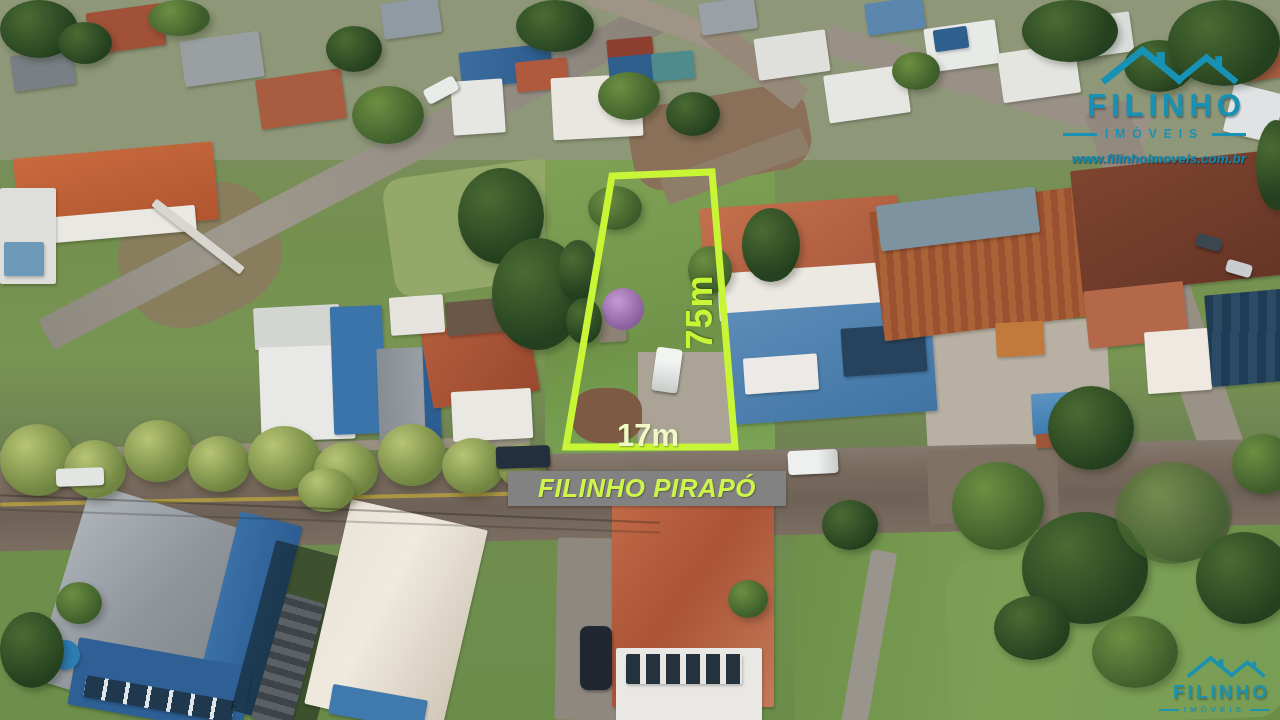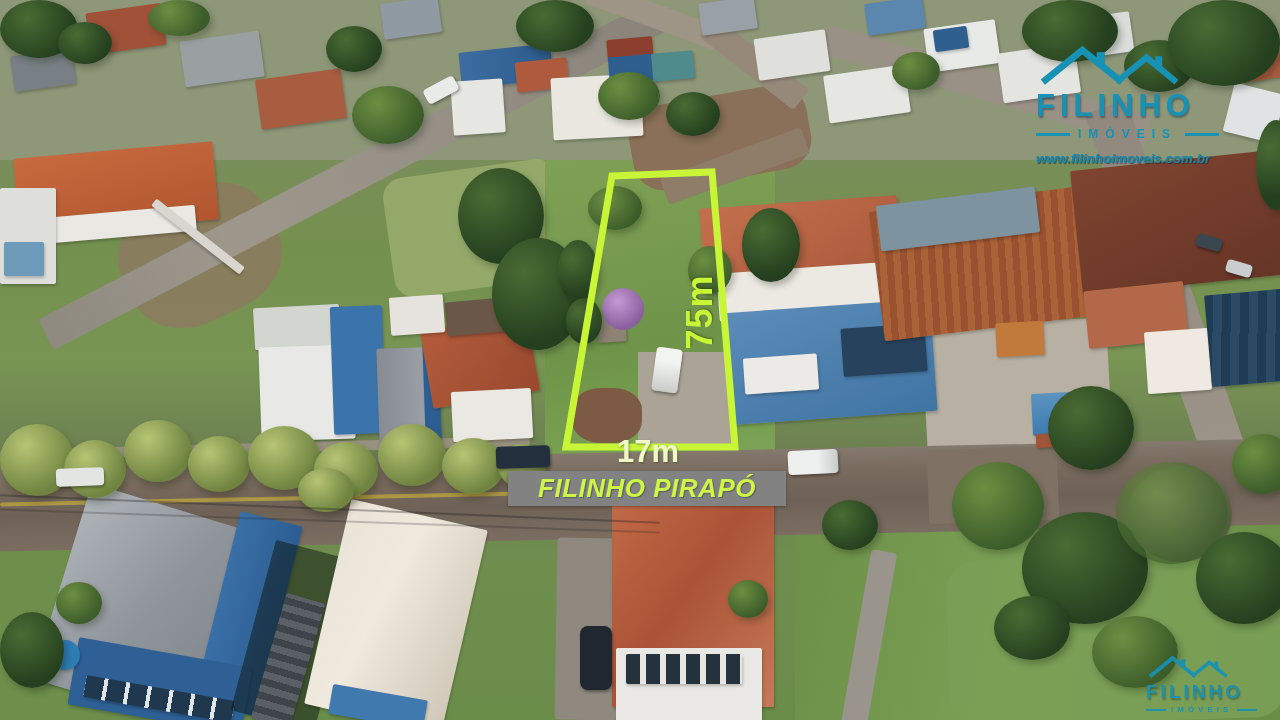--- a/index.html
+++ b/index.html
@@ -16,27 +16,27 @@
   .tp{background:radial-gradient(circle at 38% 32%,#c39ad2,#8a5f9e 70%);}
   .tb{background:radial-gradient(circle at 40% 35%,#8a8f74,#5c6548 72%);opacity:.92;}
   .car{border-radius:4px;box-shadow:1px 2px 3px rgba(0,0,0,.35);}
   .wire{position:absolute;background:rgba(25,25,25,.32);}
   
   .lot-svg{position:absolute;left:540px;top:148px;}
   .lot-label{position:absolute;display:flex;align-items:center;justify-content:center;
              font-weight:bold;color:#c8f536;}
   .lot-label.depth{left:660px;top:292px;width:80px;height:40px;font-size:36px;
              transform:rotate(-90deg);letter-spacing:1px;text-shadow:1px 1px 2px rgba(30,50,0,.45);}
-  .lot-label.width{left:598px;top:432px;width:100px;height:40px;font-size:31px;
+  .lot-label.width{left:598px;top:416px;width:100px;height:40px;font-size:31px;
              color:#eff8c6;text-shadow:1px 1px 2px rgba(40,60,0,.45);}
   .banner{position:absolute;left:508px;top:471px;width:278px;height:35px;background:#828282;
           display:flex;align-items:center;justify-content:center;box-shadow:0 1px 3px rgba(0,0,0,.3);}
   .banner span{font-style:italic;font-weight:bold;font-size:26px;color:#cdf649;
           letter-spacing:.5px;text-shadow:1px 1px 1px rgba(60,60,60,.55);}
-  .logo{position:absolute;display:flex;flex-direction:column;align-items:flex-start;color:#1792b4;}
+  .logo{position:absolute;display:flex;flex-direction:column;align-items:flex-end;color:#1792b4;}
   .logo-main{left:1036px;top:40px;width:210px;}
   .logo-mark{left:1146px;top:652px;width:124px;opacity:.93;}
   .logo .name{font-weight:800;letter-spacing:5px;margin-top:2px;
           text-shadow:1px 2px 2px rgba(20,40,60,.45);}
   .logo-main .name{font-size:31px;}
   .logo-mark .name{font-size:19px;letter-spacing:3px;}
   .logo .tagrow{display:flex;align-items:center;gap:8px;margin-top:3px;}
   .logo-mark .tagrow{gap:5px;margin-top:2px;}
   .logo .rule{height:3px;width:34px;background:#1792b4;}
   .logo-mark .rule{height:2px;width:20px;}

